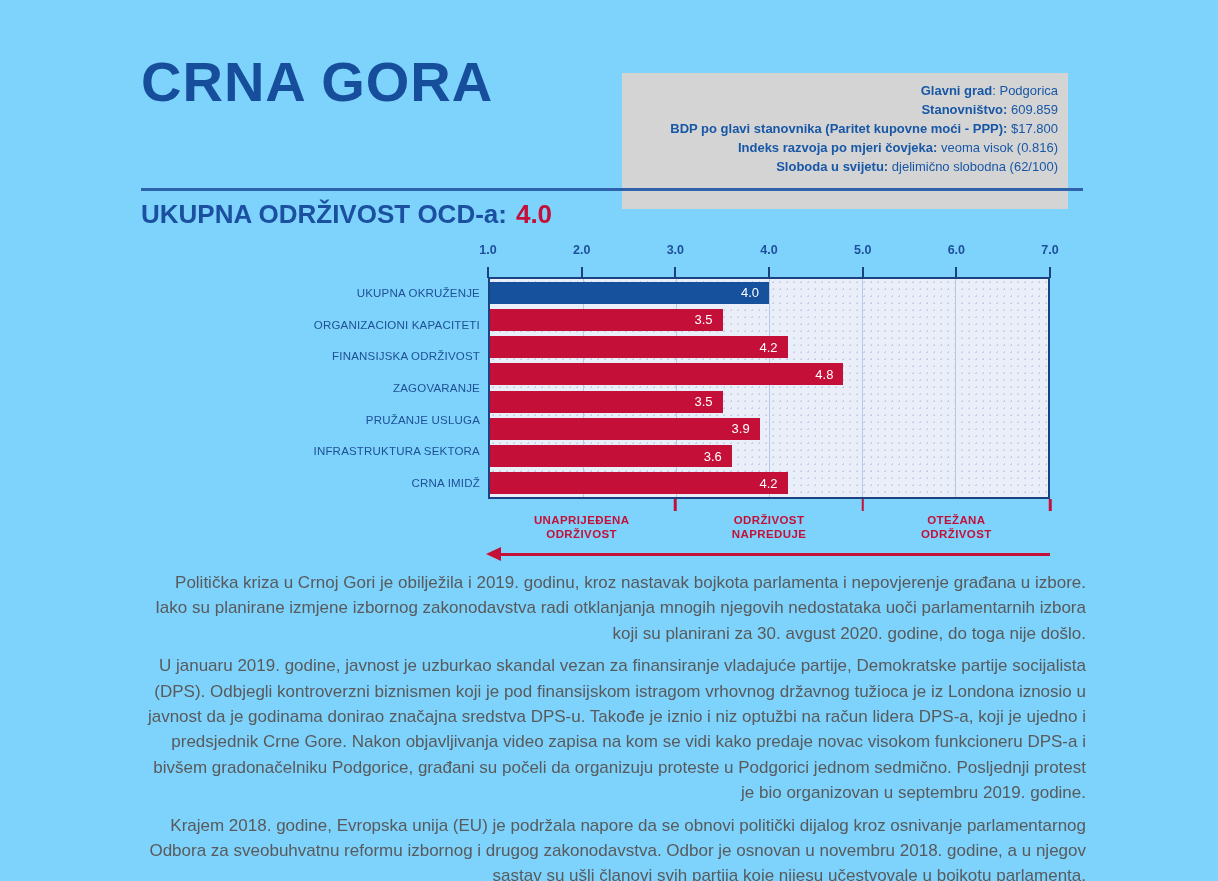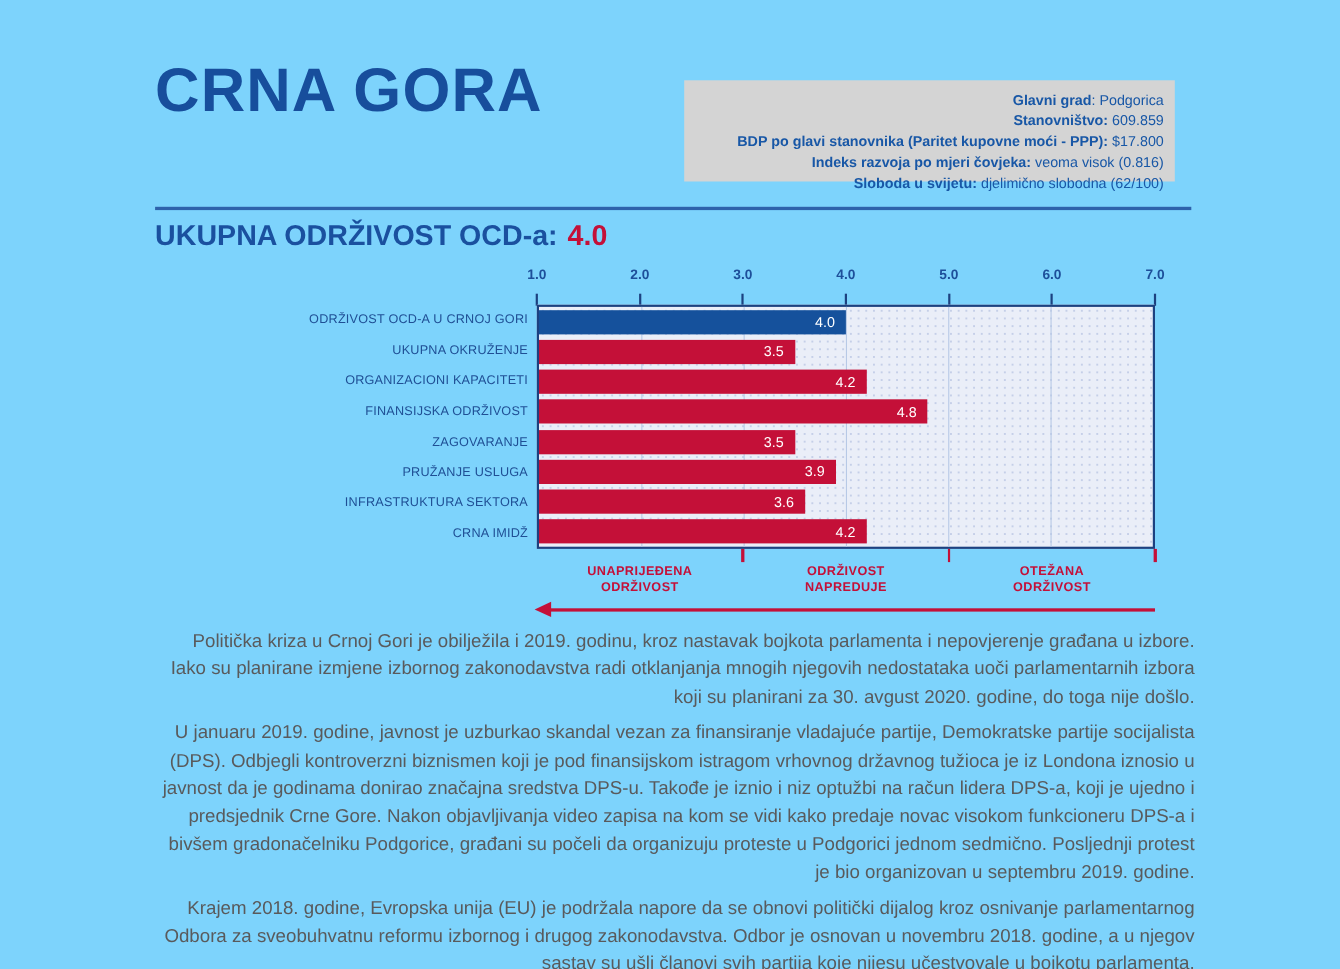--- a/index.html
+++ b/index.html
@@ -2,21 +2,21 @@
 <html><head>
 <meta charset="utf-8">
 <style>
   html,body{margin:0;padding:0;background:#fff;}
   .page{position:relative;width:1218px;height:881px;background:#7dd3fc;overflow:hidden;
         font-family:"Liberation Sans", sans-serif;}
 
   
   .country-title{position:absolute;left:141px;top:54px;margin:0;
     font-size:56px;font-weight:700;letter-spacing:1px;color:#174e9c;line-height:1;}
-  .fact-box{position:absolute;left:622px;top:73px;width:446px;height:92px;
+  .fact-box{position:absolute;left:622px;top:73px;width:446px;height:136px;
     background:#d4d4d4;box-sizing:border-box;padding:8px 10px 0 6px;
     text-align:right;color:#1857a6;font-size:13px;line-height:19px;}
   .fact-line b{font-weight:700;}
   .section-divider{position:absolute;left:141px;top:188px;width:942px;height:3px;background:#2e62ab;}
   .section-heading{position:absolute;left:141px;top:200px;margin:0;
     font-size:26px;font-weight:700;color:#1a509f;line-height:1.1;}
   .section-heading .score{color:#c41038;margin-left:9px;}
 
   
   .chart{position:absolute;left:141px;top:243px;width:909px;}
@@ -92,23 +92,20 @@
         <span class="axis-tick" style="left:16.6667%"></span>
         <span class="axis-tick" style="left:33.3333%"></span>
         <span class="axis-tick" style="left:50%"></span>
         <span class="axis-tick" style="left:66.6667%"></span>
         <span class="axis-tick" style="left:83.3333%"></span>
         <span class="axis-tick" style="left:100%"></span>
       </div>
 
       <div class="cat-col">
         <div class="cat-cell">
-            <span class="cat-label">ODRŽIVOST OCD-A U CRNOJ GORI</span>
-          </div>
-        <div class="cat-cell">
             <span class="cat-label">UKUPNA OKRUŽENJE</span>
           </div>
         <div class="cat-cell">
             <span class="cat-label">ORGANIZACIONI KAPACITETI</span>
           </div>
         <div class="cat-cell">
             <span class="cat-label">FINANSIJSKA ODRŽIVOST</span>
           </div>
         <div class="cat-cell">
             <span class="cat-label">ZAGOVARANJE</span>

